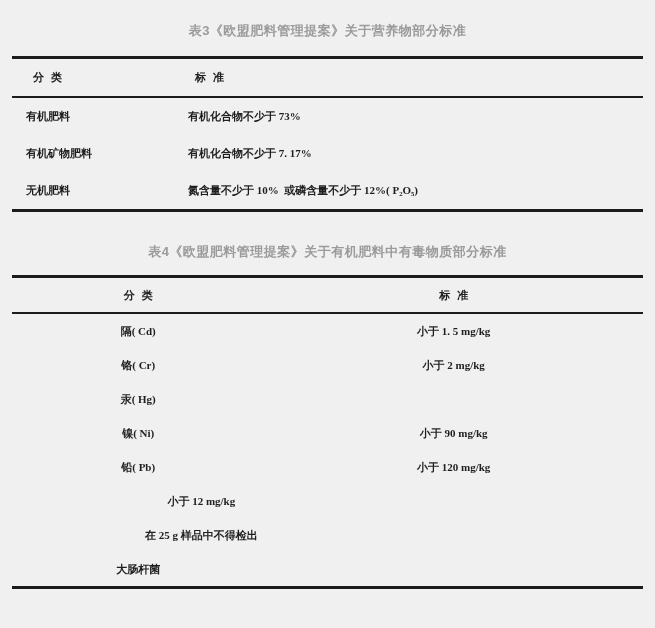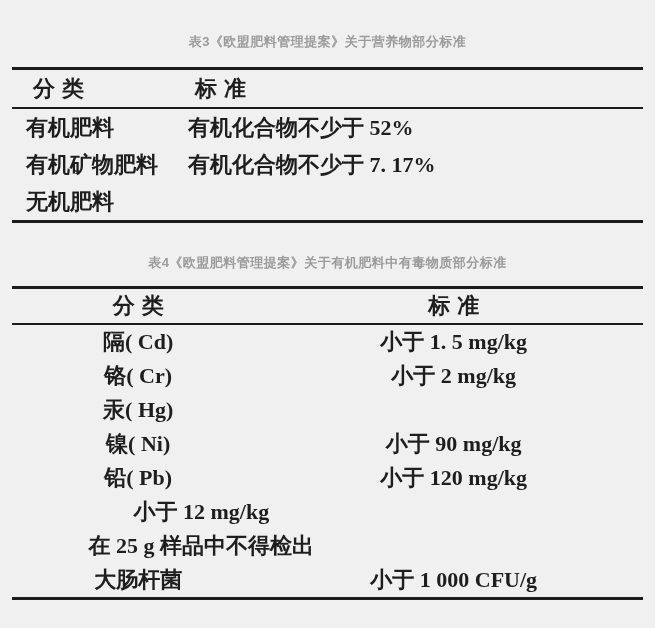--- a/index.html
+++ b/index.html
@@ -8,21 +8,21 @@
     background: #f0f0f0;
     font-family: "Liberation Serif", "DejaVu Serif", serif;
   }
   .page {
     position: relative;
     width: 655px;
     height: 620px;
     background: #f0f0f0;
     overflow: hidden;
     box-sizing: border-box;
-    padding-top: 33px;
+    padding-top: 22px;
   }
   .table-title {
     text-align: center;
     font-size: 13px;
     font-weight: bold;
     color: #9b9b9b;
     font-family: "Liberation Sans", "DejaVu Sans", sans-serif;
     letter-spacing: 0.5px;
     height: 18px;
     line-height: 18px;
@@ -44,21 +44,21 @@
   }
   .hd {
     font-size: 18px;
     font-weight: bold;
     text-align: center;
     letter-spacing: 7px;
     text-indent: 7px; 
     font-family: "Liberation Sans", "DejaVu Sans", sans-serif;
   }
   .cell {
-    font-size: 22px;
+    font-size: 11px;
     font-weight: bold;
     white-space: pre;
     box-sizing: border-box;
     font-family: "Liberation Serif", "DejaVu Sans", serif;
   }
   
   .tbl-3 .row { height: 37px; }
   .tbl-3 .thead { height: 37px; }
   .tbl-3 .c1 { width: 168px; }
   .tbl-3 .c2 { flex: 1; }
@@ -77,28 +77,29 @@
 
   <div class="table-title">表3《欧盟肥料管理提案》关于营养物部分标准</div>
 
   <div class="tbl tbl-3">
     <div class="row thead">
       <div class="cell hd c1">分类</div>
       <div class="cell hd c2">标准</div>
     </div>
     <div class="row">
       <div class="cell c1">有机肥料</div>
-      <div class="cell c2">有机化合物不少于 52%</div>
+      <div class="cell c2">有机化合物不少于 73%</div>
     </div>
     <div class="row">
       <div class="cell c1">有机矿物肥料</div>
       <div class="cell c2">有机化合物不少于 7. 17%</div>
     </div>
     <div class="row">
       <div class="cell c1">无机肥料</div>
+      <div class="cell c2">氮含量不少于 10%  或磷含量不少于 12%( P₂O₅)</div>
     </div>
   </div>
 
   <div class="table-title title-4">表4《欧盟肥料管理提案》关于有机肥料中有毒物质部分标准</div>
 
   <div class="tbl tbl-4">
     <div class="row thead">
       <div class="cell hd c1">分类</div>
       <div class="cell hd c2">标准</div>
     </div>
@@ -122,17 +123,16 @@
       <div class="cell c2">小于 120 mg/kg</div>
     </div>
     <div class="row">
       <div class="cell c2">小于 12 mg/kg</div>
     </div>
     <div class="row">
       <div class="cell c2">在 25 g 样品中不得检出</div>
     </div>
     <div class="row">
       <div class="cell c1">大肠杆菌</div>
-      <div class="cell c2">小于 1 000 CFU/g</div>
     </div>
   </div>
 
 </div>
 
 </body></html>

